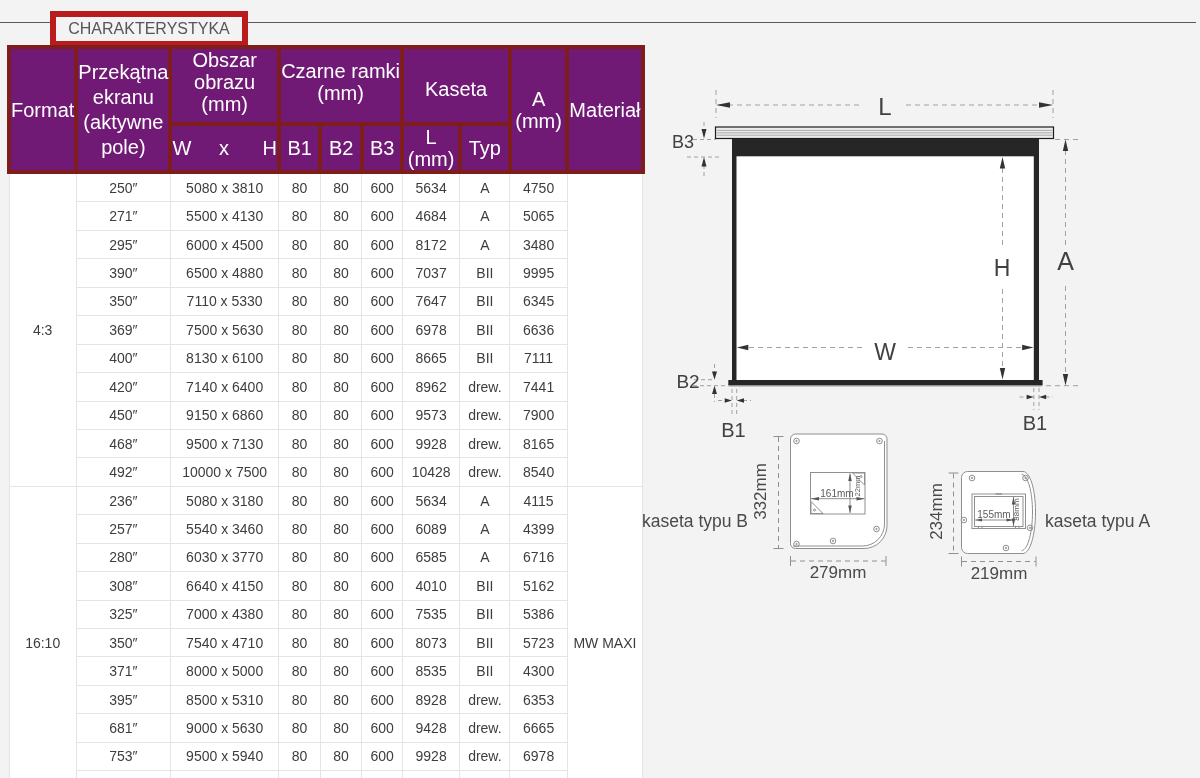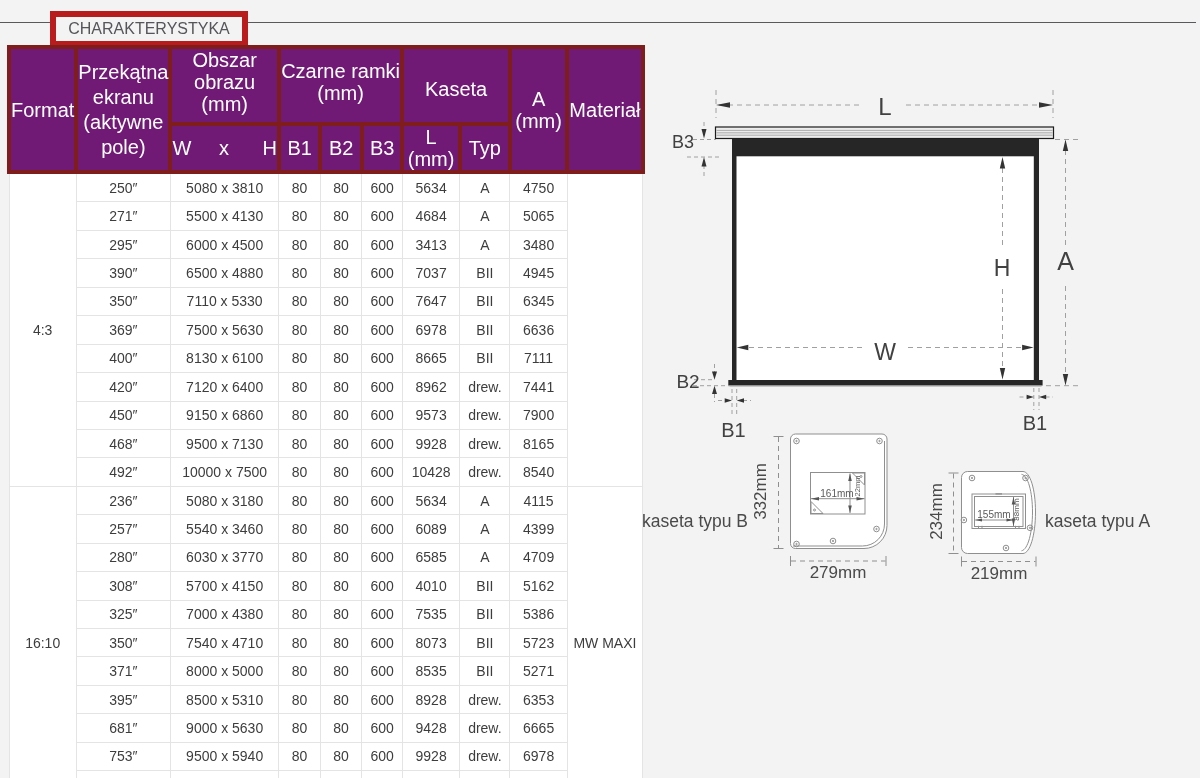--- a/index.html
+++ b/index.html
@@ -74,33 +74,33 @@
         <td>4684</td>
         <td>A</td>
         <td>5065</td>
       </tr>
 <tr>
         <td>295″</td>
         <td>6000 x 4500</td>
         <td>80</td>
         <td>80</td>
         <td>600</td>
-        <td>3413</td>
+        <td>8172</td>
         <td>A</td>
         <td>3480</td>
       </tr>
 <tr>
         <td>390″</td>
         <td>6500 x 4880</td>
         <td>80</td>
         <td>80</td>
         <td>600</td>
         <td>7037</td>
         <td>BII</td>
-        <td>4945</td>
+        <td>9995</td>
       </tr>
 <tr>
         <td>350″</td>
         <td>7110 x 5330</td>
         <td>80</td>
         <td>80</td>
         <td>600</td>
         <td>7647</td>
         <td>BII</td>
         <td>6345</td>
@@ -120,21 +120,21 @@
         <td>8130 x 6100</td>
         <td>80</td>
         <td>80</td>
         <td>600</td>
         <td>8665</td>
         <td>BII</td>
         <td>7111</td>
       </tr>
 <tr>
         <td>420″</td>
-        <td>7120 x 6400</td>
+        <td>7140 x 6400</td>
         <td>80</td>
         <td>80</td>
         <td>600</td>
         <td>8962</td>
         <td>drew.</td>
         <td>7441</td>
       </tr>
 <tr>
         <td>450″</td>
         <td>9150 x 6860</td>
@@ -188,25 +188,25 @@
         <td>4399</td>
       </tr>
 <tr>
         <td>280″</td>
         <td>6030 x 3770</td>
         <td>80</td>
         <td>80</td>
         <td>600</td>
         <td>6585</td>
         <td>A</td>
-        <td>4709</td>
+        <td>6716</td>
       </tr>
 <tr>
         <td>308″</td>
-        <td>5700 x 4150</td>
+        <td>6640 x 4150</td>
         <td>80</td>
         <td>80</td>
         <td>600</td>
         <td>4010</td>
         <td>BII</td>
         <td>5162</td>
       </tr>
 <tr>
         <td>325″</td>
         <td>7000 x 4380</td>
@@ -228,21 +228,21 @@
         <td>5723</td>
       </tr>
 <tr>
         <td>371″</td>
         <td>8000 x 5000</td>
         <td>80</td>
         <td>80</td>
         <td>600</td>
         <td>8535</td>
         <td>BII</td>
-        <td>5271</td>
+        <td>4300</td>
       </tr>
 <tr>
         <td>395″</td>
         <td>8500 x 5310</td>
         <td>80</td>
         <td>80</td>
         <td>600</td>
         <td>8928</td>
         <td>drew.</td>
         <td>6353</td>

